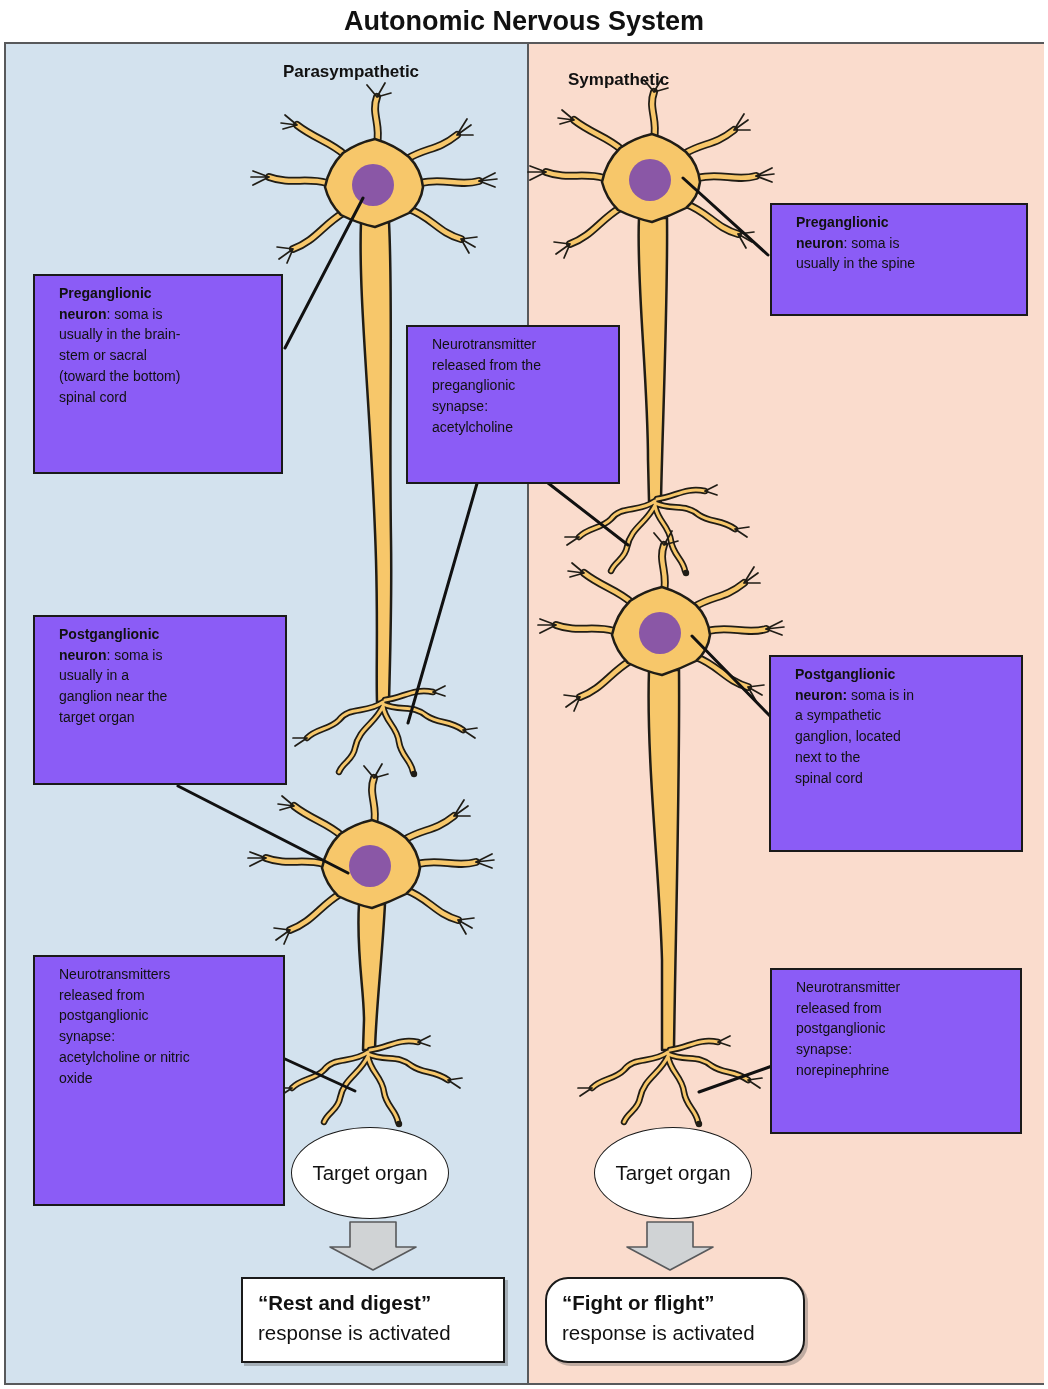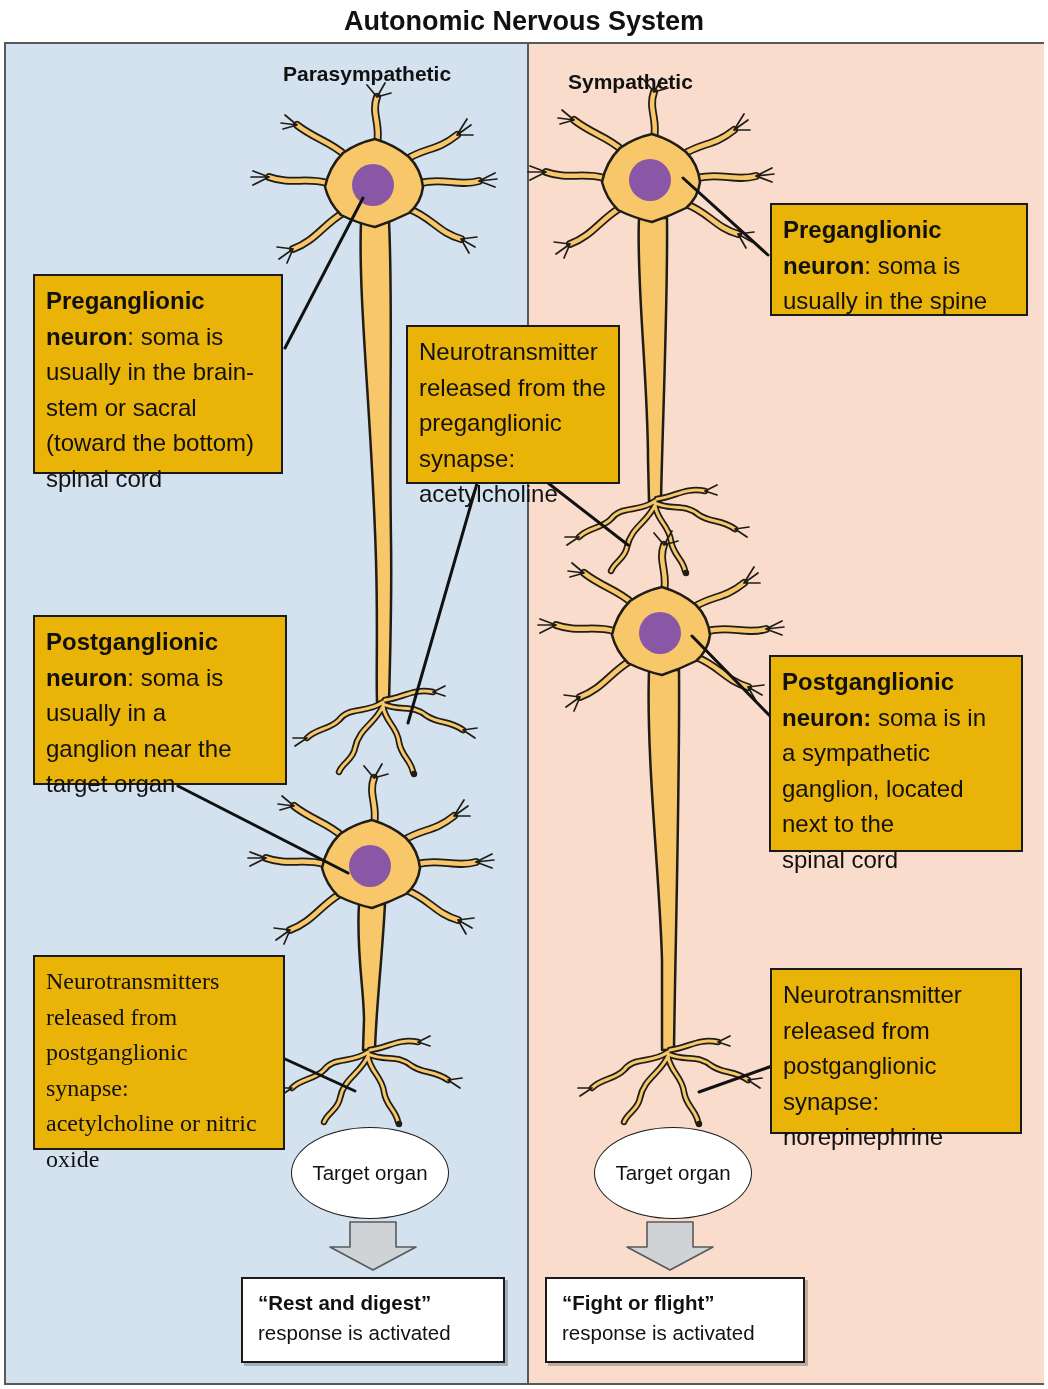--- a/index.html
+++ b/index.html
@@ -11,26 +11,26 @@
   #canvas{position:relative;width:1048px;height:1389px;overflow:hidden;
           font-family:"Liberation Sans", sans-serif;color:var(--ink);}
   .title{position:absolute;left:0;top:6px;width:100%;text-align:center;
          font-size:27px;font-weight:bold;}
   .frame{position:absolute;left:4px;top:42px;width:1040px;height:1343px;
          border:2px solid var(--frame);box-sizing:border-box;}
   .panel{position:absolute;top:0;height:100%;}
   .panel-left{left:0;width:521px;background:var(--panel-left-bg);}
   .panel-right{left:521px;width:515px;background:var(--panel-right-bg);
                border-left:2px solid var(--frame);}
-  .hdr{position:absolute;font-size:21px;font-weight:bold;z-index:3;}
+  .hdr{position:absolute;font-size:17px;font-weight:bold;z-index:3;}
   #hdr-para{left:283px;top:62px;}
   #hdr-symp{left:568px;top:70px;}
   svg.art{position:absolute;left:0;top:0;z-index:1;pointer-events:none;}
-  .callout{position:absolute;background:#eab308;border:2px solid var(--box-border);
-           box-sizing:border-box;padding:7px 11px;font-size:24px;line-height:1.48;
+  .callout{position:absolute;background:#8b5cf6;border:2px solid var(--box-border);
+           box-sizing:border-box;padding:7px 24px;font-size:14px;line-height:1.48;
            white-space:pre-line;z-index:2;}
   .callout .b{font-weight:bold;}
   .response{position:absolute;background:#ffffff;border:2px solid var(--box-border);
             box-sizing:border-box;padding:9px 15px;font-size:20.5px;line-height:1.45;
             white-space:pre-line;z-index:2;box-shadow:3px 3px 0 rgba(80,80,80,.35);}
   .response .b{font-weight:bold;}
   .ellipse{position:absolute;width:156px;height:90px;background:#ffffff;
            border:1.6px solid #1a1a1a;border-radius:50%;display:flex;
            align-items:center;justify-content:center;font-size:20.5px;z-index:2;}
   
@@ -135,21 +135,21 @@
 ganglion near the
 target organ</span></div>
 
   <div class="callout" style="left:769px;top:655px;width:254px;height:197px;"><span class="b">Postganglionic
 neuron:</span><span> soma is in
 a sympathetic
 ganglion, located
 next to the
 spinal cord</span></div>
 
-  <div class="callout" style="left:33px;top:955px;width:252px;height:195px;font-family:Liberation Serif, serif;"><span>Neurotransmitters
+  <div class="callout" style="left:33px;top:955px;width:252px;height:251px;"><span>Neurotransmitters
 released from
 postganglionic
 synapse:
 acetylcholine or nitric
 oxide</span></div>
 
   <div class="callout" style="left:770px;top:968px;width:252px;height:166px;"><span>Neurotransmitter
 released from
 postganglionic
 synapse:
@@ -157,16 +157,16 @@
 
   <div class="ellipse" style="left:291px;top:1127px;">
       <span>Target organ</span>
     </div>
   <div class="ellipse" style="left:594px;top:1127px;">
       <span>Target organ</span>
     </div>
 
   <div class="response" style="left:241px;top:1277px;width:264px;height:86px;"><span class="b">“Rest and digest”</span><span>
 response is activated</span></div>
-  <div class="response" style="left:545px;top:1277px;width:260px;height:86px;"><span class="b">“Fight or flight”</span><span>
+  <div class="response" style="left:545px;top:1277px;width:260px;height:86px;border-radius:23px;"><span class="b">“Fight or flight”</span><span>
 response is activated</span></div>
 
 </div>
 
 </body></html>

